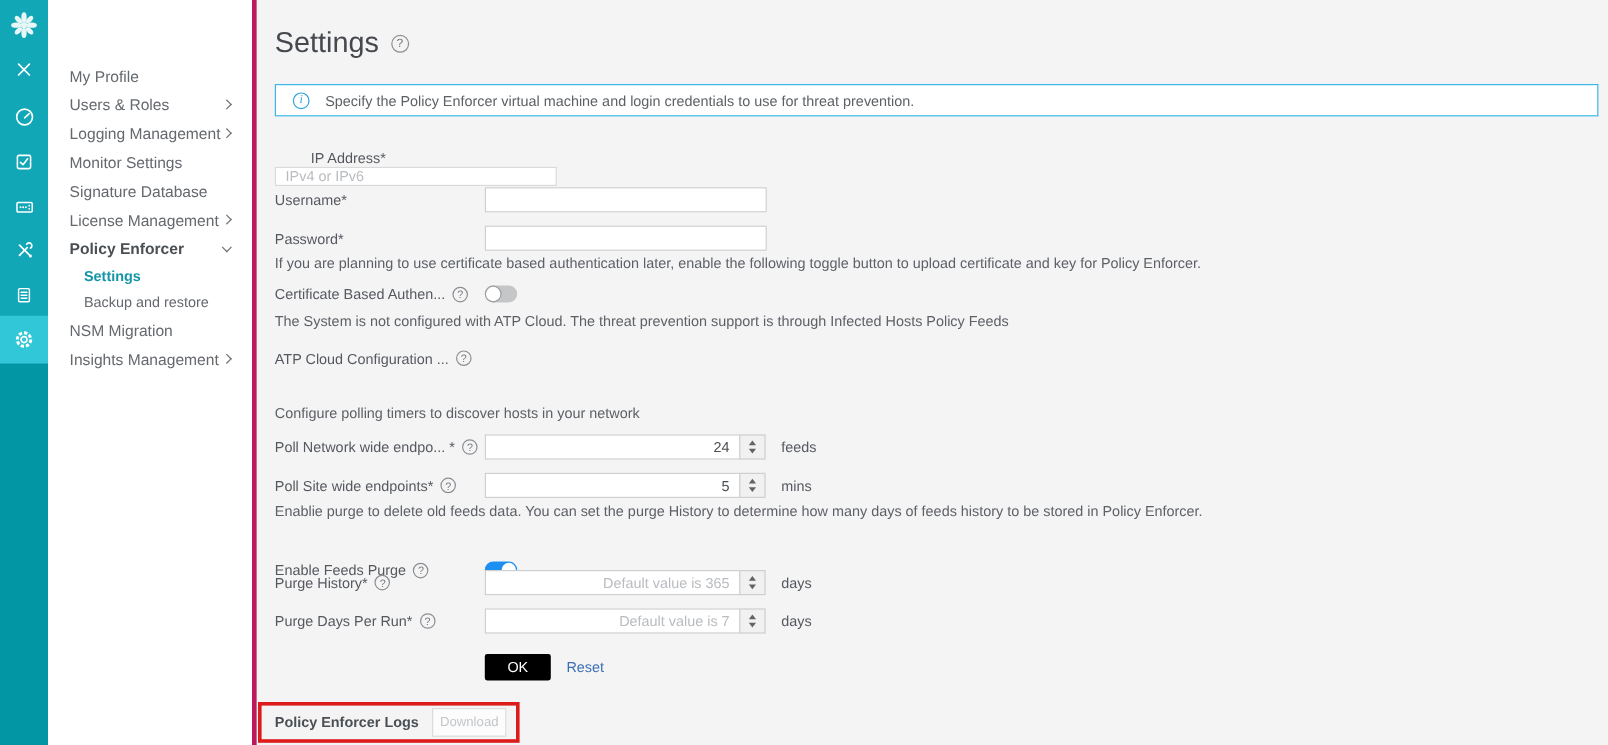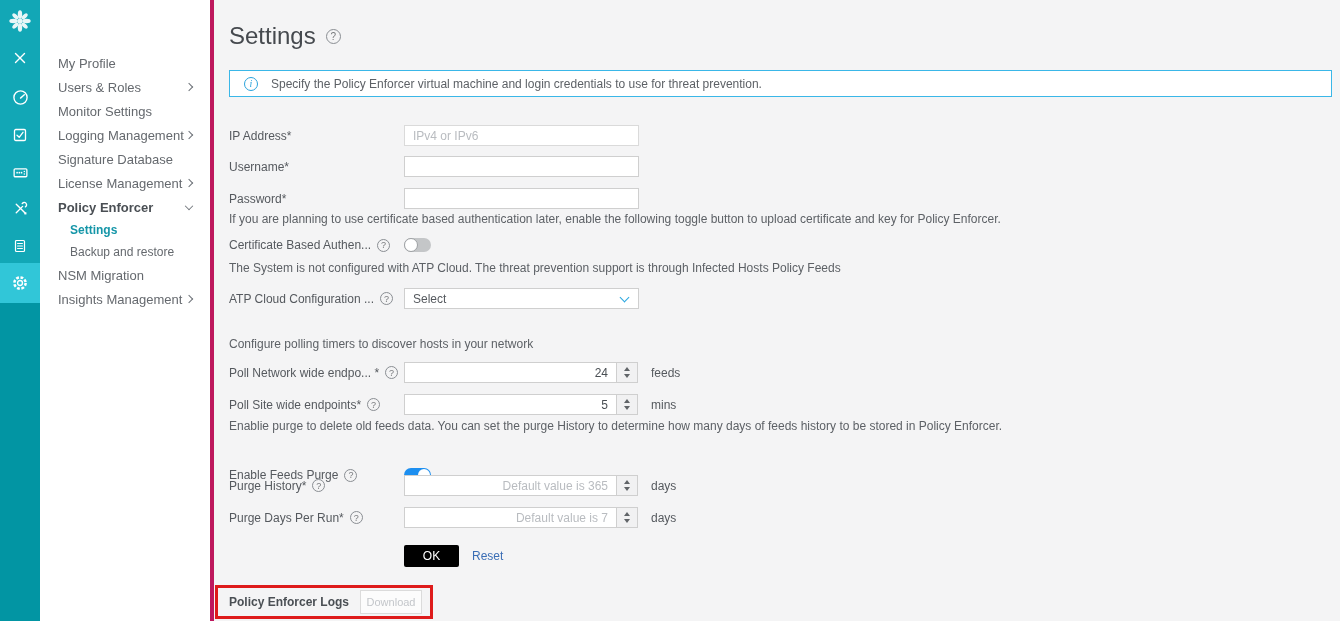--- a/index.html
+++ b/index.html
@@ -153,25 +153,25 @@
 
   <div class="sidebar">
     <div class="nav-item">
         <span>My Profile</span>
       </div>
     <div class="nav-item">
         <span>Users &amp; Roles</span>
         <span class="chev right"></span>
       </div>
     <div class="nav-item">
-        <span>Monitor Settings</span>
-      </div>
-    <div class="nav-item">
         <span>Logging Management</span>
         <span class="chev right"></span>
+      </div>
+    <div class="nav-item">
+        <span>Monitor Settings</span>
       </div>
     <div class="nav-item">
         <span>Signature Database</span>
       </div>
     <div class="nav-item">
         <span>License Management</span>
         <span class="chev right"></span>
       </div>
     <div class="nav-item bold">
         <span>Policy Enforcer</span>
@@ -197,21 +197,21 @@
     <div class="page-title">
       <span>Settings</span>
       <span class="q big">?</span>
     </div>
 
     <div class="banner">
       <span class="info-i">i</span>
       <span class="banner-text">Specify the Policy Enforcer virtual machine and login credentials to use for threat prevention.</span>
     </div>
 
-    <div class="row" style="top:125px;">
+    <div class="row" style="top:125px;flex-direction:column;">
       <div class="flabel">
           <span>IP Address*</span>
         </div>
       <input class="tinput lightborder" type="text" placeholder="IPv4 or IPv6" style="">
     </div>
 
     <div class="row" style="top:156px;">
       <div class="flabel">
           <span>Username*</span>
         </div>
@@ -236,24 +236,20 @@
           <div class="knob"></div>
         </div>
     </div>
 
     <div class="note" style="top:261px;">The System is not configured with ATP Cloud. The threat prevention support is through Infected Hosts Policy Feeds</div>
 
     <div class="row" style="top:288px;">
       <div class="flabel">
         <span>ATP Cloud Configuration ...</span>
         <span class="q">?</span>
-      </div>
-      <div class="select">
-        <span>Select</span>
-        <span class="sel-chev"></span>
       </div>
     </div>
 
     <div class="note" style="top:337px;">Configure polling timers to discover hosts in your network</div>
 
     <div class="row" style="top:362px;">
       <div class="flabel">
         <span>Poll Network wide endpo... *</span>
         <span class="q">?</span>
       </div>

